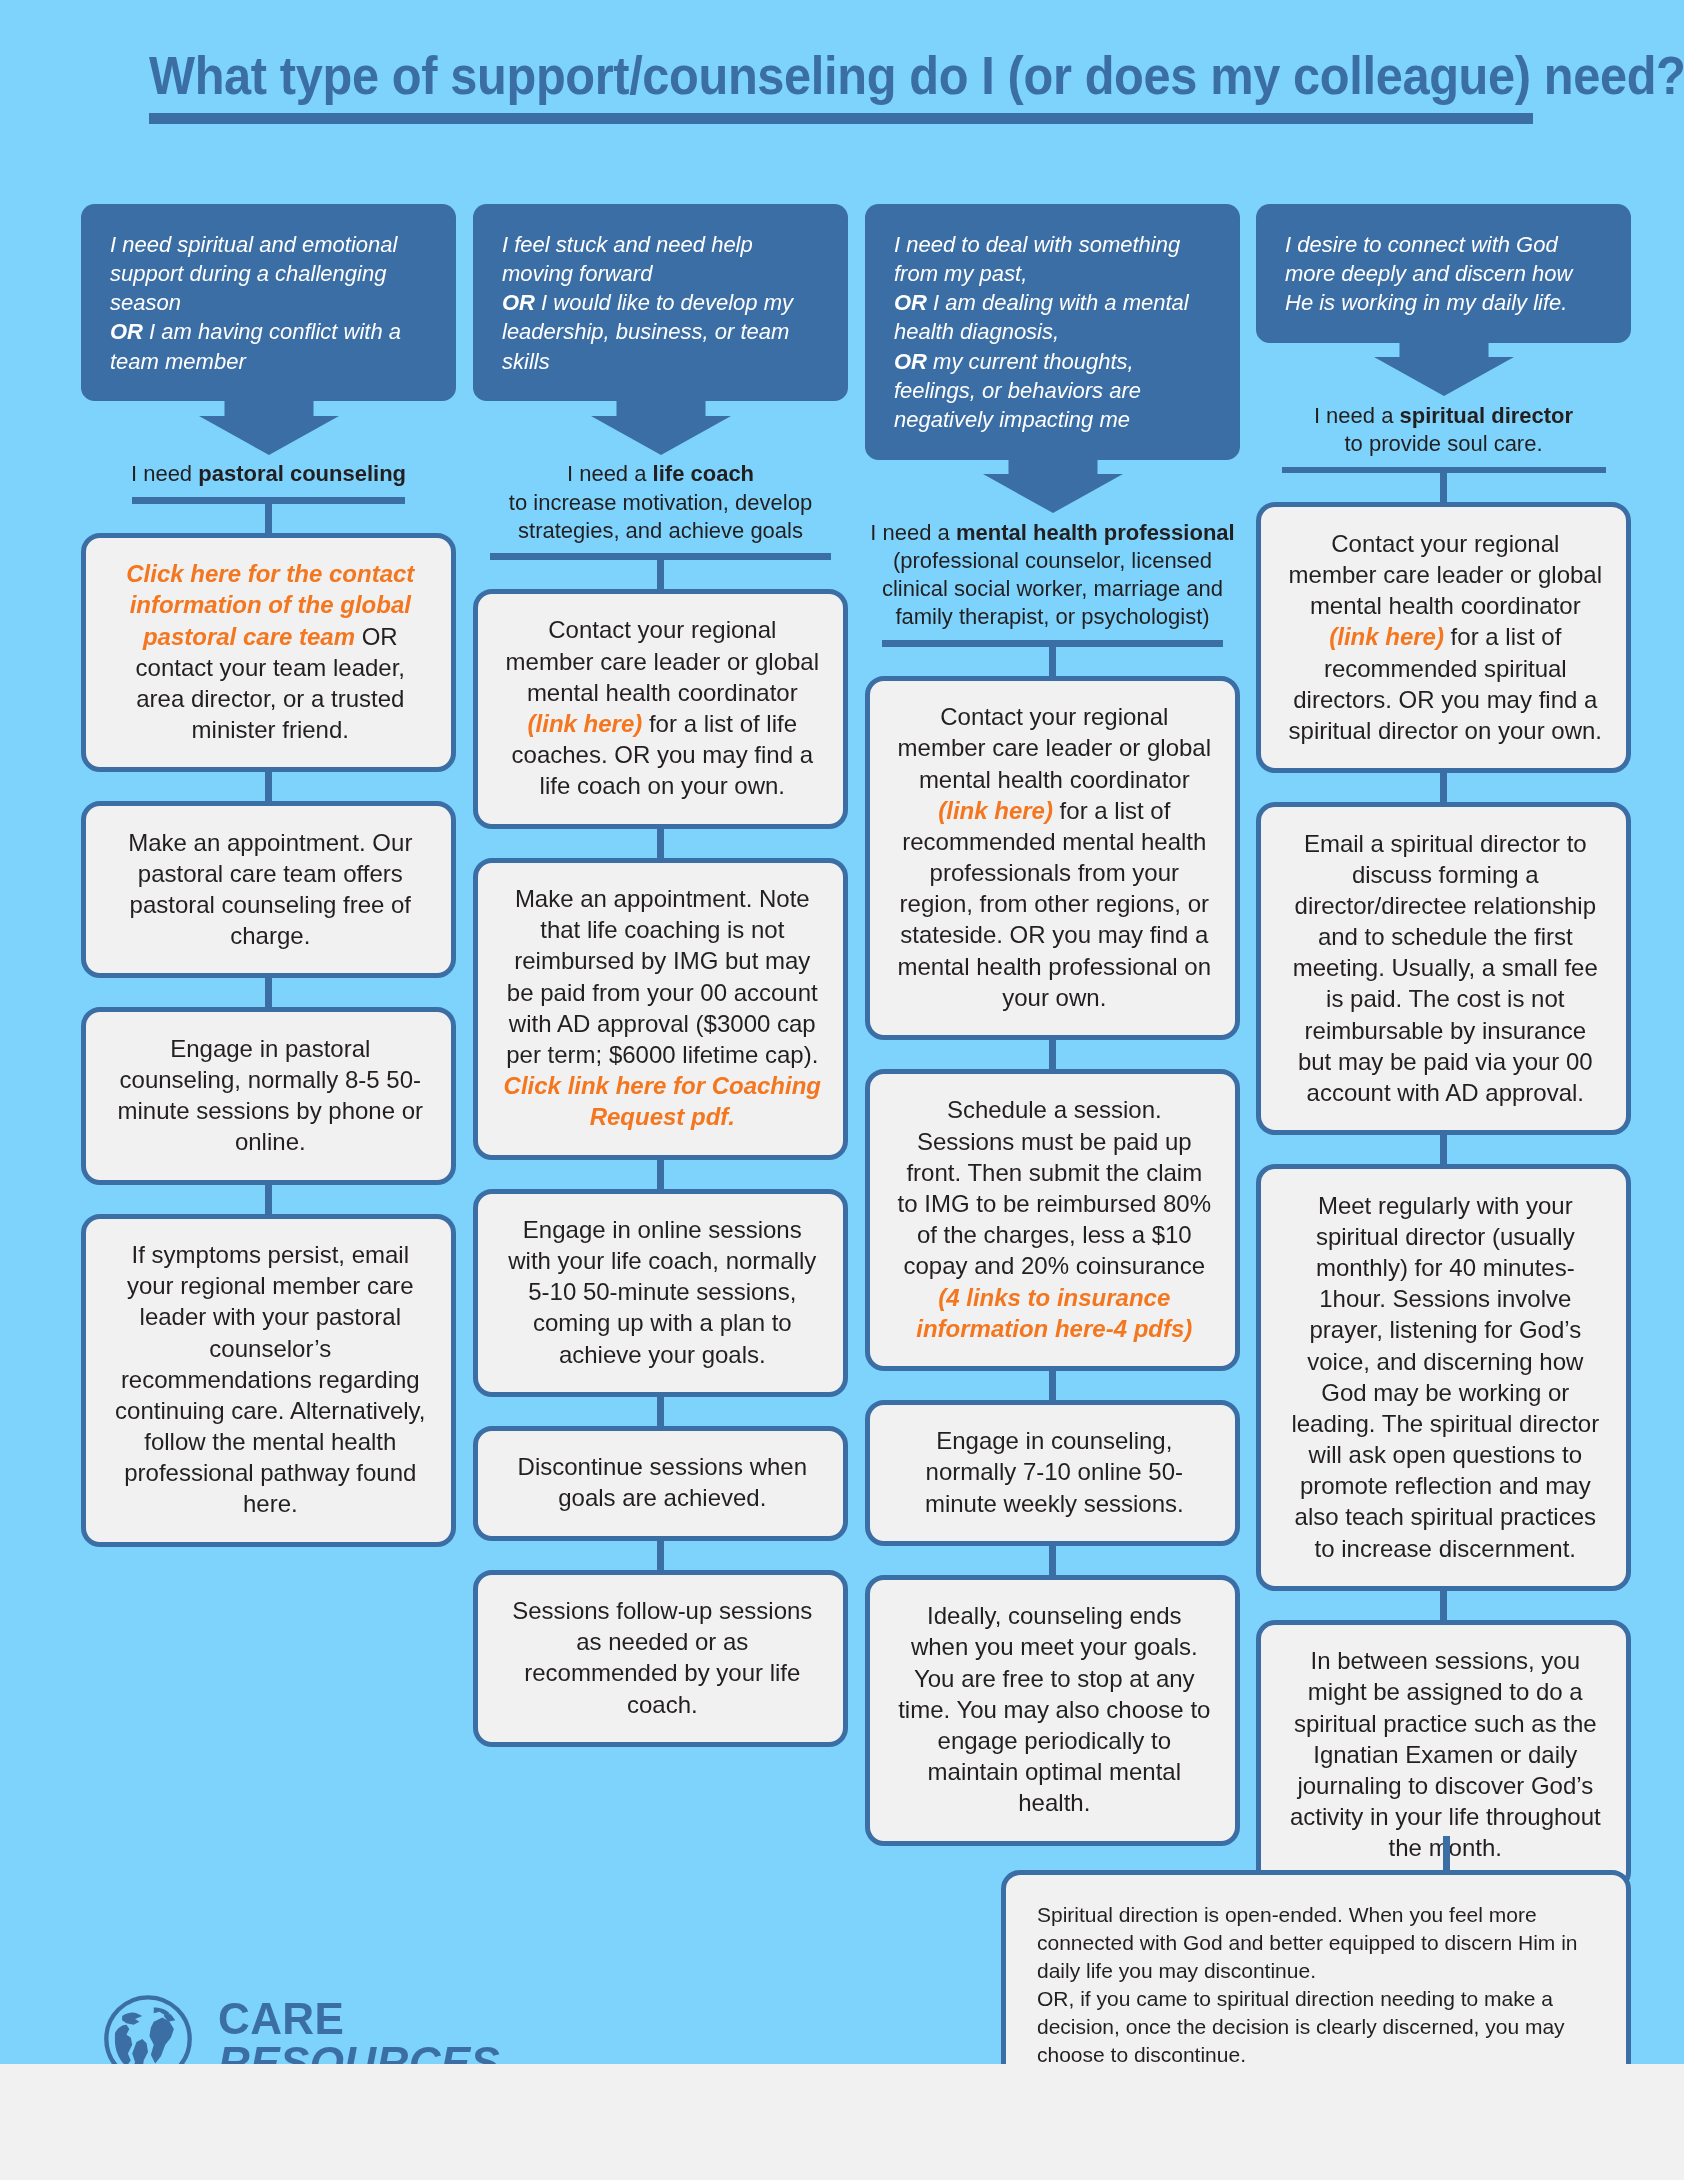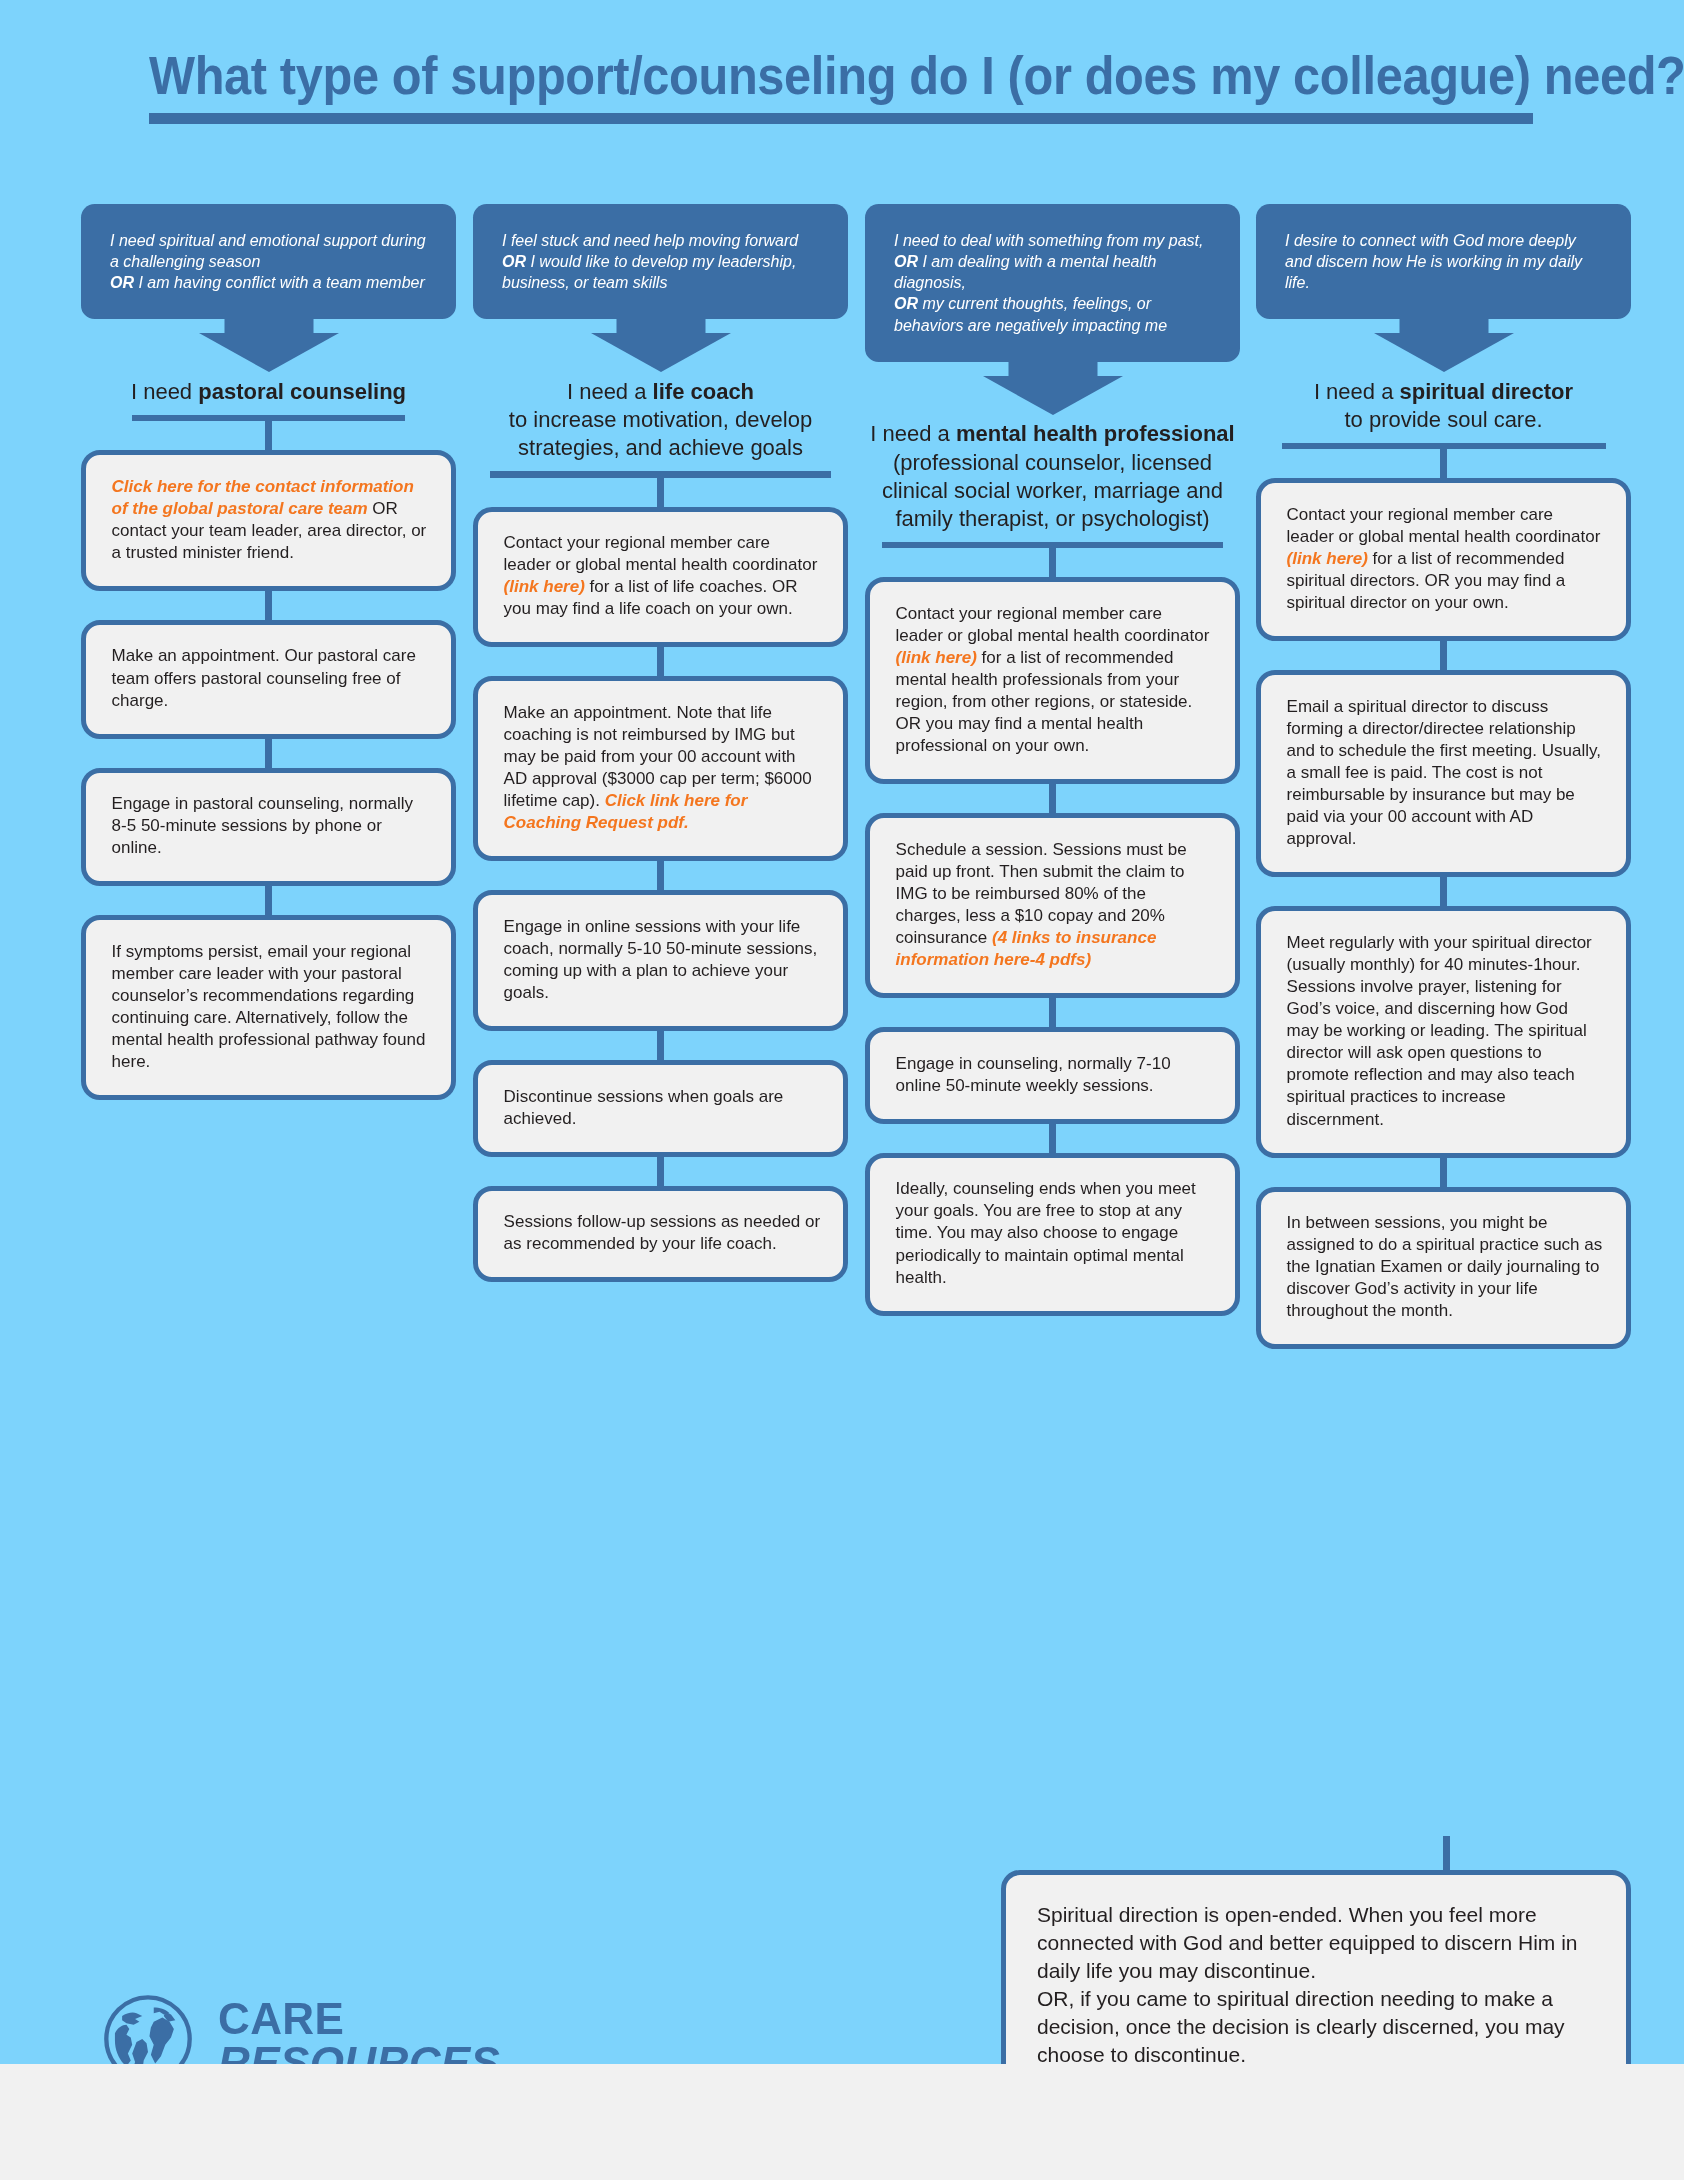--- a/index.html
+++ b/index.html
@@ -50,21 +50,21 @@
   #col-3 { left: 1256px; }
 
   
   .head-bubble {
     position: relative;
     background: #3b6ea5;
     border-radius: 13.6px;
     color: #ffffff;
     padding: 25.6px 25.6px 25.6px 29px;
     font-style: italic;
-    font-size: 16px;
+    font-size: 22px;
     line-height: 1.33;
   }
   .head-bubble b { font-style: italic; font-weight: bold; }
   .arrow-down {
     position: relative;
     height: 53px;
     margin-top: -0.9px;
   }
   .arrow-down .shaft {
     position: absolute;
@@ -107,23 +107,24 @@
     background: #3b6ea5;
     margin: 0 auto;
   }
 
   
   .card {
     border: 5.1px solid #3b6ea5;
     border-radius: 19px;
     background: #f1f1f1;
     padding: 20.4px 22px 22px 25.6px;
-    font-size: 17px;
+    font-size: 24px;
     line-height: 1.3;
     color: #231f20;
+    text-align: center;
   }
   .card .lnk {
     color: #f4761f;
     font-weight: bold;
     font-style: italic;
   }
 
   
   .wide-card {
     position: absolute;

